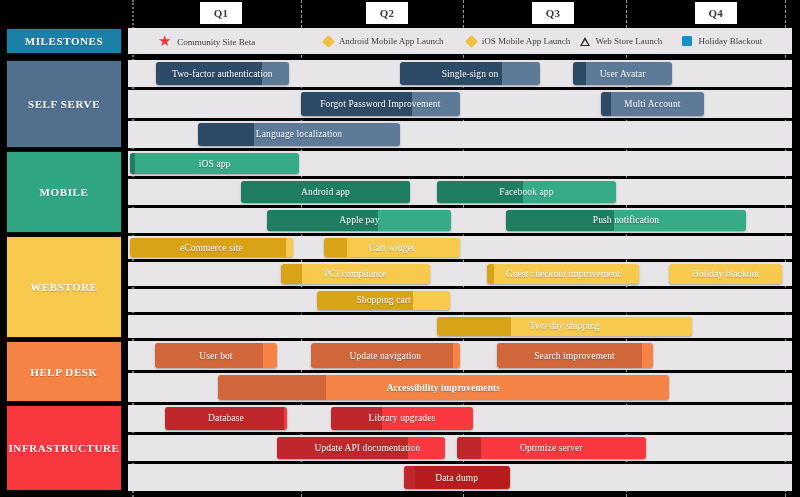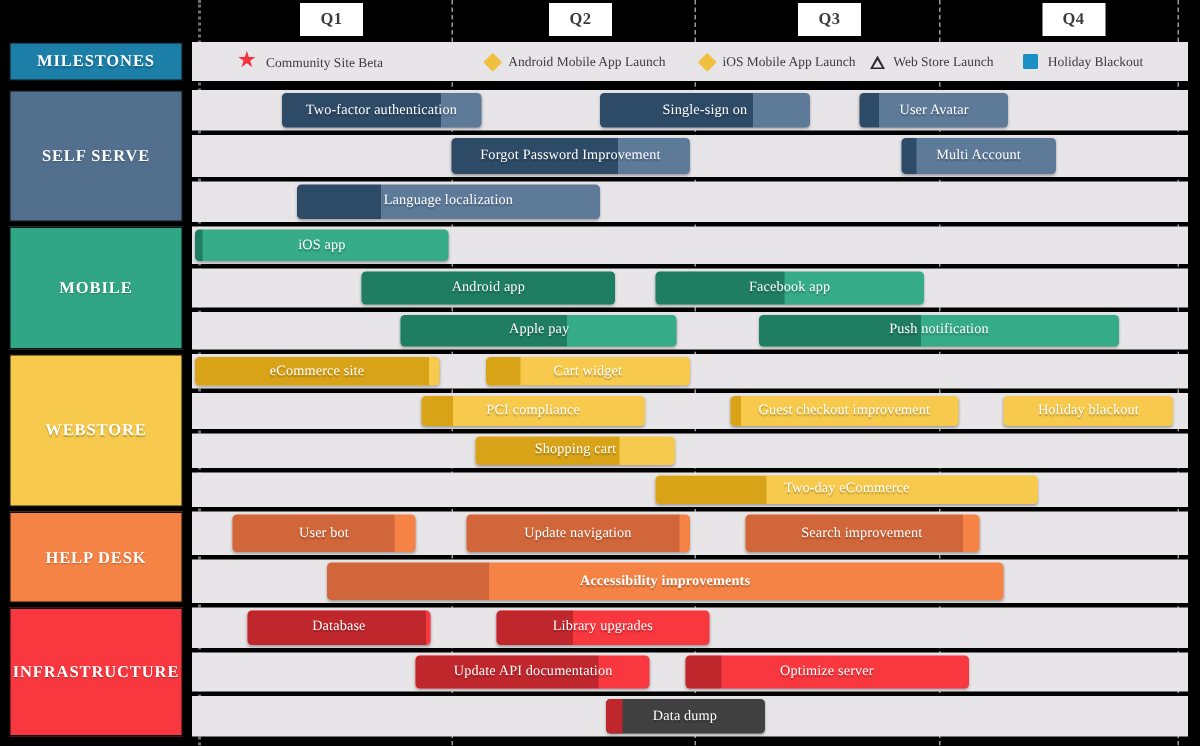--- a/index.html
+++ b/index.html
@@ -205,21 +205,21 @@
               <span class="glyph g-square" style="background: rgb(26, 143, 193);"></span>
               <span class="mtxt">Holiday Blackout</span>
             </div>
           </div>
         </div>
       </div>
       <div class="lane" style="top: 60px; height: 88px;">
         <div class="lanehead" style="background: rgb(82, 111, 142); height: 88px;">SELF SERVE</div>
         <div class="lanerows" style="width: 664px; height: 88px;">
           <div class="row" style="height: 27.3333px; margin-bottom: 3px;">
-            <div class="bar" style="left: 27.888px; width: 132.8px; background: rgb(93, 122, 153); margin-left: 32px;">
+            <div class="bar" style="left: 27.888px; width: 132.8px; background: rgb(93, 122, 153);">
               <div class="prog" style="width: 80%; background: rgb(45, 74, 102);"></div>
               <span class="lbl">Two-factor authentication</span>
             </div>
             <div class="bar" style="left: 272.24px; width: 139.44px; background: rgb(93, 122, 153);">
               <div class="prog" style="width: 73%; background: rgb(45, 74, 102);"></div>
               <span class="lbl">Single-sign on</span>
             </div>
             <div class="bar" style="left: 444.88px; width: 99.6px; background: rgb(93, 122, 153);">
               <div class="prog" style="width: 13%; background: rgb(45, 74, 102);"></div>
               <span class="lbl">User Avatar</span>
@@ -303,21 +303,21 @@
           </div>
           <div class="row" style="height: 23.25px; margin-bottom: 3px;">
             <div class="bar" style="left: 189.24px; width: 132.8px; background: rgb(247, 202, 77);">
               <div class="prog" style="width: 72%; background: rgb(217, 163, 24);"></div>
               <span class="lbl">Shopping cart</span>
             </div>
           </div>
           <div class="row" style="height: 23.25px; margin-bottom: 0px;">
             <div class="bar" style="left: 308.76px; width: 255.64px; background: rgb(247, 202, 77);">
               <div class="prog" style="width: 29%; background: rgb(217, 163, 24);"></div>
-              <span class="lbl">Two-day eCommerce</span>
+              <span class="lbl">Two-day shipping</span>
             </div>
           </div>
         </div>
       </div>
       <div class="lane" style="top: 341px; height: 61px;">
         <div class="lanehead" style="background: rgb(245, 131, 69); height: 61px;">HELP DESK</div>
         <div class="lanerows" style="width: 664px; height: 61px;">
           <div class="row" style="height: 29px; margin-bottom: 3px;">
             <div class="bar" style="left: 26.56px; width: 122.84px; background: rgb(245, 131, 69);">
               <div class="prog" style="width: 88%; background: rgb(209, 102, 58);"></div>
@@ -347,31 +347,31 @@
             <div class="bar" style="left: 36.52px; width: 122.84px; background: rgb(248, 55, 63);">
               <div class="prog" style="width: 97%; background: rgb(192, 39, 45);"></div>
               <span class="lbl">Database</span>
             </div>
             <div class="bar" style="left: 202.52px; width: 142.76px; background: rgb(248, 55, 63);">
               <div class="prog" style="width: 36%; background: rgb(192, 39, 45);"></div>
               <span class="lbl">Library upgrades</span>
             </div>
           </div>
           <div class="row" style="height: 26.6667px; margin-bottom: 3px;">
-            <div class="bar" style="left: 149.4px; width: 156.04px; background: rgb(248, 55, 63);">
+            <div class="bar" style="left: 149.4px; width: 156.04px; background: rgb(248, 55, 63); padding-left: 12px;">
               <div class="prog" style="width: 78%; background: rgb(192, 39, 45);"></div>
               <span class="lbl">Update   API documentation</span>
             </div>
             <div class="bar" style="left: 328.68px; width: 189.24px; background: rgb(248, 55, 63);">
               <div class="prog" style="width: 13%; background: rgb(192, 39, 45);"></div>
               <span class="lbl">Optimize server</span>
             </div>
           </div>
           <div class="row" style="height: 26.6667px; margin-bottom: 0px;">
-            <div class="bar" style="left: 275.56px; width: 106.24px; background: #404040;">
+            <div class="bar" style="left: 275.56px; width: 106.24px; background: #b91c1c;">
               <div class="prog" style="width: 11%; background: rgb(192, 39, 45);"></div>
               <span class="lbl">Data dump</span>
             </div>
           </div>
         </div>
       </div>
     </div>
 
 </div>
 

